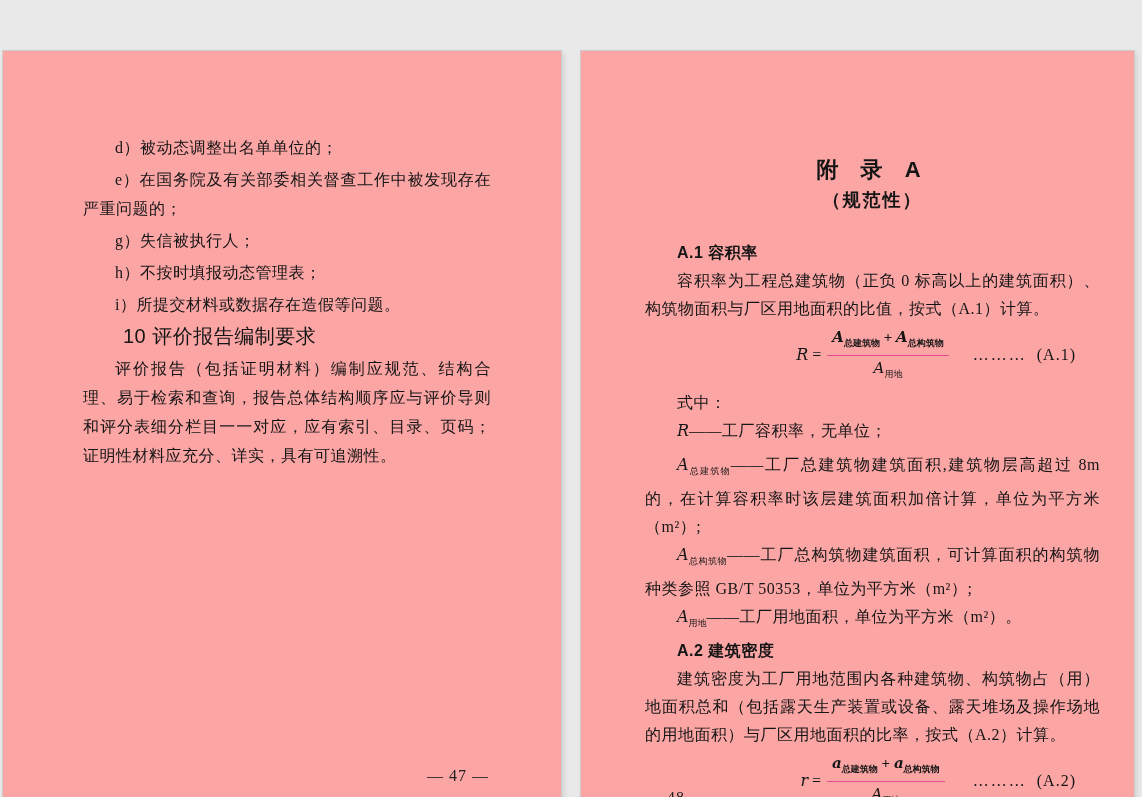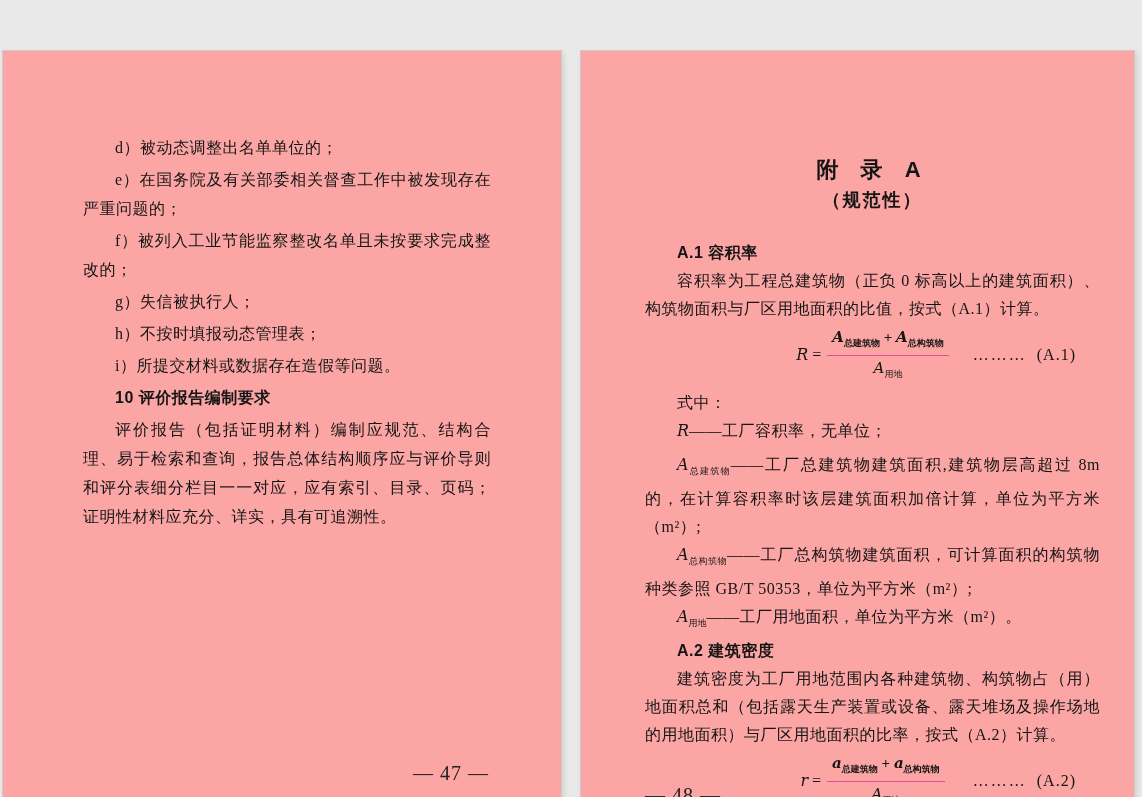--- a/index.html
+++ b/index.html
@@ -32,29 +32,29 @@
     padding: 82px 70px 0 80px;
     font-size: 16px;
     line-height: 29px;
     letter-spacing: 0.5px;
     text-align: justify;
   }
   .pl-content p { margin-bottom: 3px; }
   .indent { text-indent: 2em; }
   .h-sect {
     font-family: "Liberation Sans", "DejaVu Sans", sans-serif;
-    font-weight: bold;
-    font-size: 16px;
+    font-weight: normal;
+    font-size: 20px;
     text-indent: 2em;
     line-height: 29px;
     margin-bottom: 3px;
   }
   .pagenum {
     position: absolute;
-    font-size: 20px;
+    font-size: 16px;
     letter-spacing: 1px;
     color: #222;
   }
   .pagenum-left  { right: 72px; bottom: 50px; }
   .pagenum-right { left: 64px;  bottom: 28px; }
 
   
   .pr-content {
     padding: 104px 34px 0 64px;
     font-size: 16px;
@@ -124,21 +124,20 @@
 </style>
 </head>
 <body>
 
 <div class="spread">
 
   <div class="page page-left">
     <div class="pl-content">
       <p class="indent">d）被动态调整出名单单位的；</p>
       <p class="indent">e）在国务院及有关部委相关督查工作中被发现存在严重问题的；</p>
-      <p class="indent">f）被列入工业节能监察整改名单且未按要求完成整改的；</p>
       <p class="indent">g）失信被执行人；</p>
       <p class="indent">h）不按时填报动态管理表；</p>
       <p class="indent">i）所提交材料或数据存在造假等问题。</p>
       <h3 class="h-sect">10 评价报告编制要求</h3>
       <p class="indent">评价报告（包括证明材料）编制应规范、结构合理、易于检索和查询，报告总体结构顺序应与评价导则和评分表细分栏目一一对应，应有索引、目录、页码；证明性材料应充分、详实，具有可追溯性。</p>
     </div>
     <div class="pagenum pagenum-left">— 47 —</div>
   </div>
 
   <div class="page page-right">

